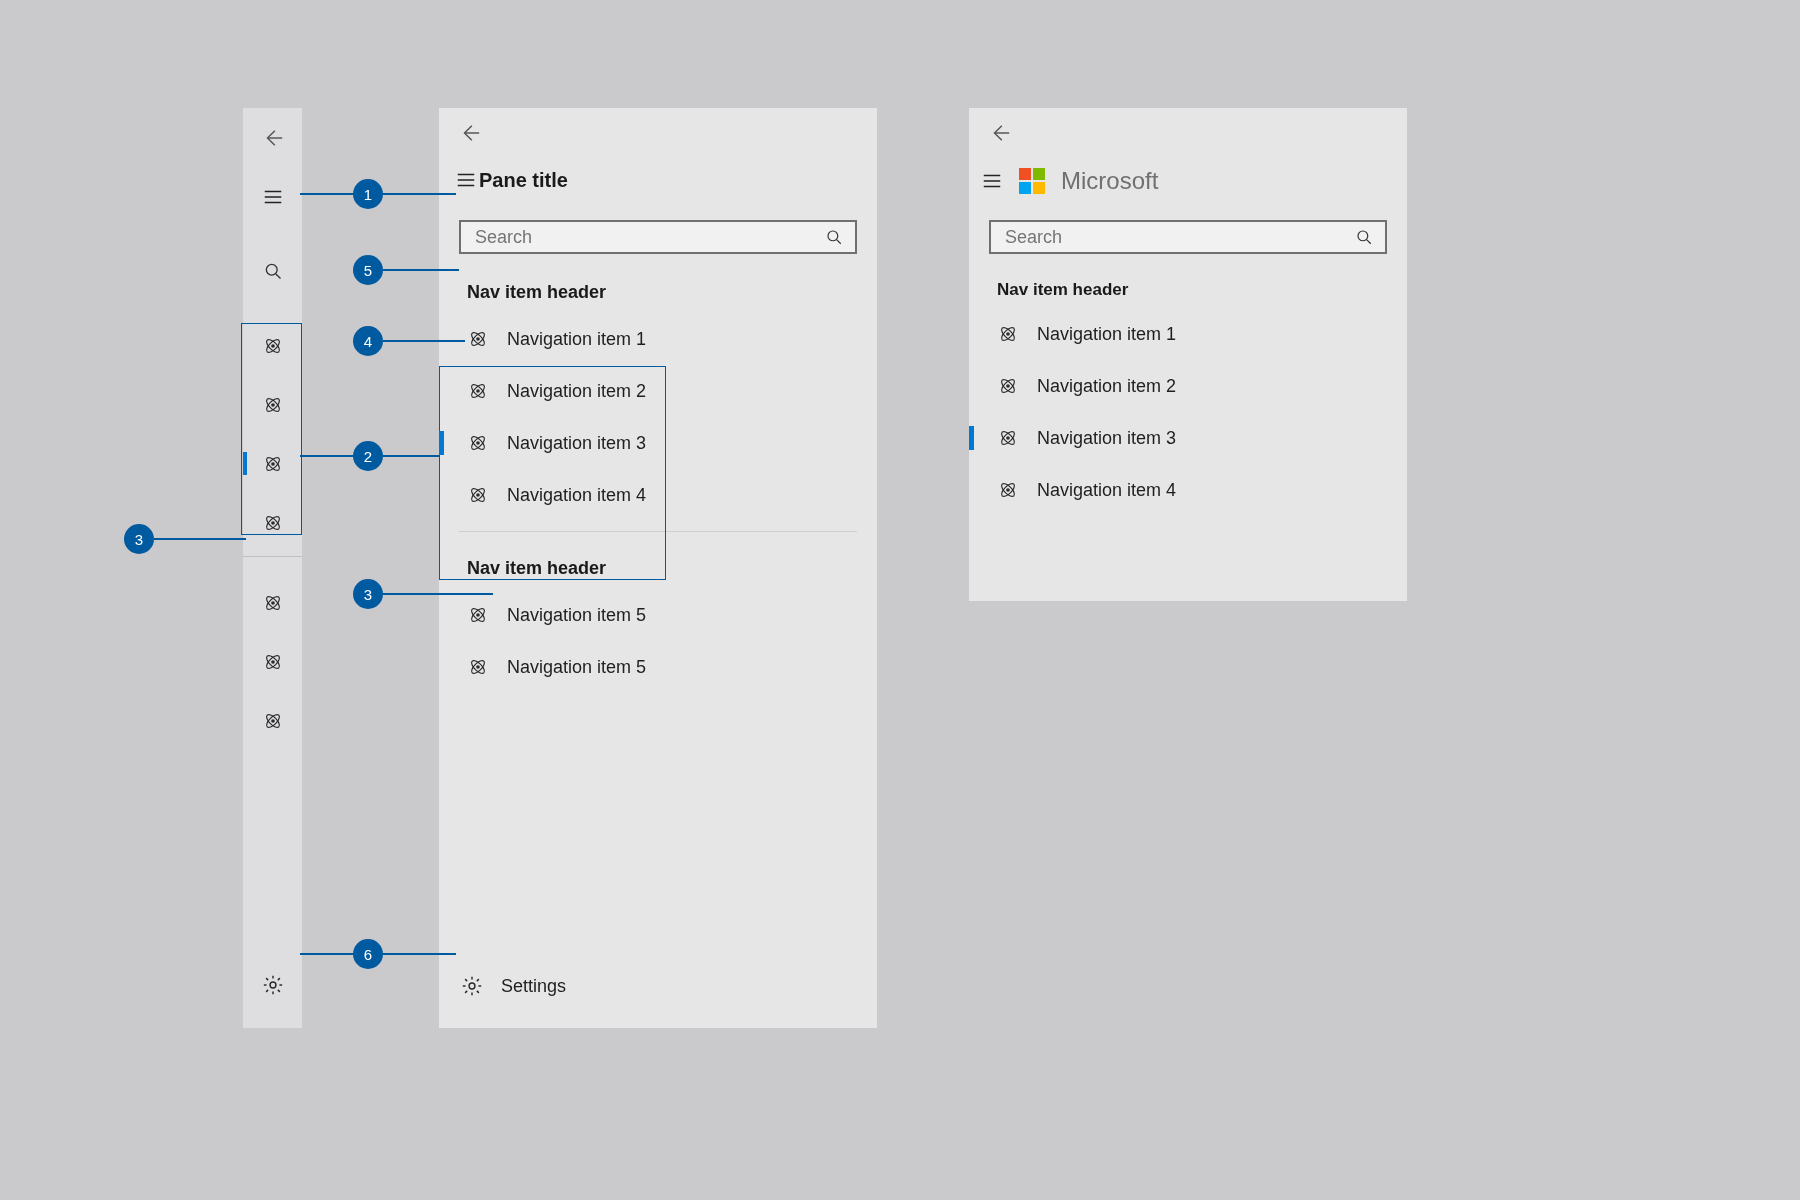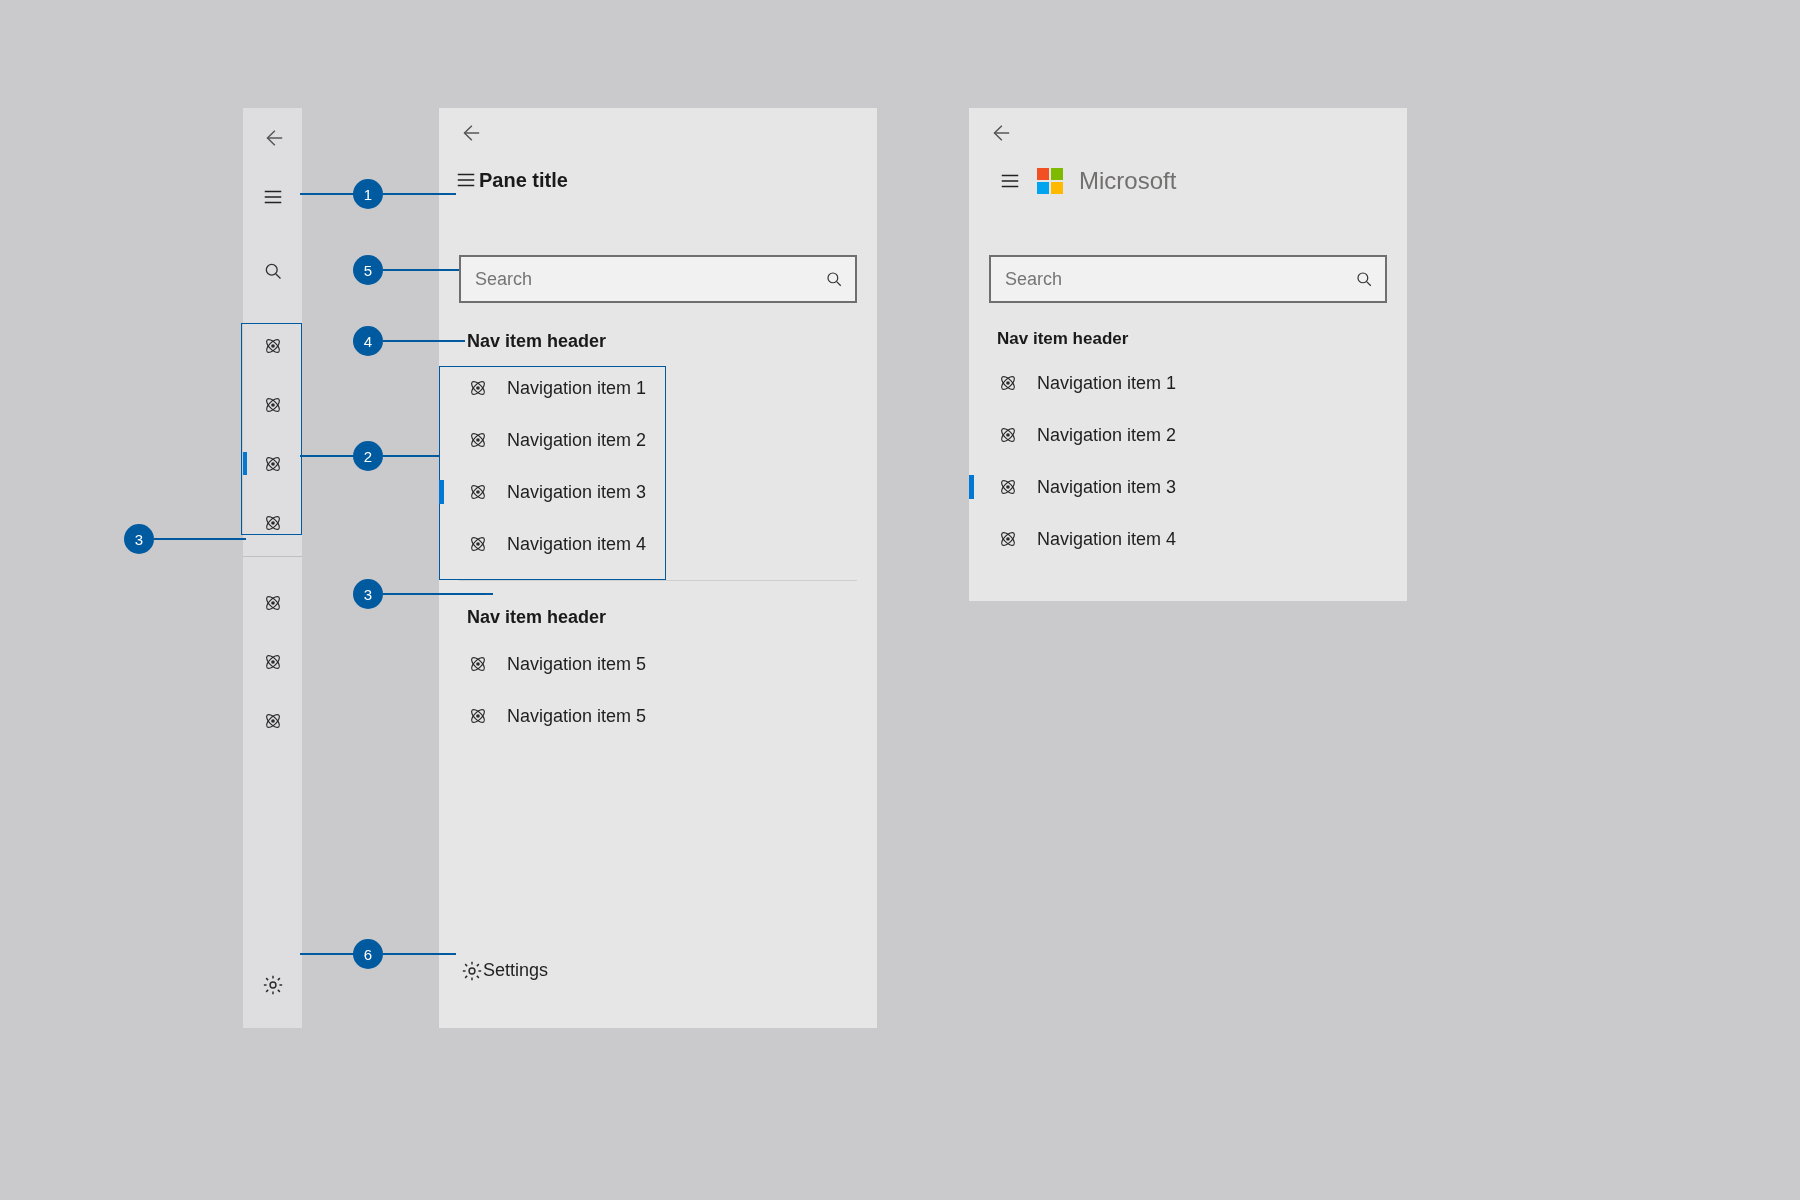--- a/index.html
+++ b/index.html
@@ -72,26 +72,25 @@
     gap: 2px;
   }
   .expanded .title-row .title {
     font-weight: 600; font-size: 20px; color: #1a1a1a;
   }
   .expanded .search-wrap {
     padding: 18px 20px 6px 20px;
   }
   .searchbox {
     position: relative;
-    width: 100%; height: 48px;
+    width: 100%; height: 34px;
     border: 2px solid #6f6f6f;
     background: #f1f1f2;
     display: flex; align-items: center;
     padding: 0 46px 0 14px;
-    margin-top: 35px;
   }
   .searchbox input {
     border: none; outline: none; background: transparent;
     width: 100%; font-size: 18px; color: #6a6a6a;
     font-family: inherit;
   }
   .searchbox .sicon {
     position: absolute; right: 12px; top: 50%; transform: translateY(-50%);
   }
 
@@ -109,22 +108,22 @@
     content: "";
     position: absolute; left: 0; top: 14px;
     width: 5px; height: 24px;
     background: #0078d4;
   }
   .expanded .divider {
     height: 1px; background: #cfcfd0; margin: 10px 20px 4px 20px;
   }
   .expanded .settings {
     position: absolute; bottom: 16px; left: 0; right: 0;
-    height: 52px; display: flex; 
-    padding-left: 22px; 
+    height: 52px; display: flex; align-items: center;
+    padding-left: 22px; gap: 18px;
     font-size: 18px; color: #1f1f1f;
   }
 
   
   .expanded .g1-outline {
     position: absolute;
     border: 1.5px solid #005aa0;
     pointer-events: none;
   }
 
@@ -132,21 +131,21 @@
   .branded {
     position: absolute;
     left: 969px; top: 108px;
     width: 438px; height: 493px;
     background: #e6e6e7;
   }
   .branded .back-row {
     height: 50px; display: flex; align-items: center; padding-left: 20px;
   }
   .branded .brand-row {
-    height: 46px; display: flex; align-items: center; padding-left: 30px;
+    height: 46px; display: flex; align-items: center; padding-left: 12px;
     gap: 16px;
   }
   .branded .brand-row .brand {
     font-size: 24px; color: #71706f; font-weight: 500;
   }
   .branded .search-wrap {
     padding: 16px 20px 6px 20px;
   }
   .branded .group-header {
     font-weight: 600; font-size: 17px; color: #1a1a1a;

